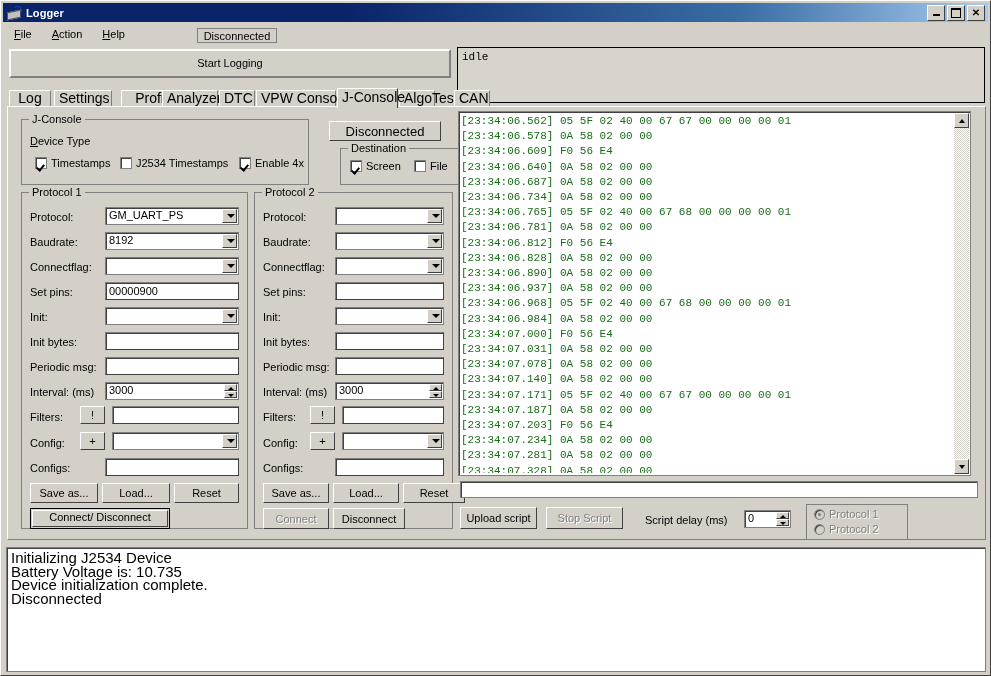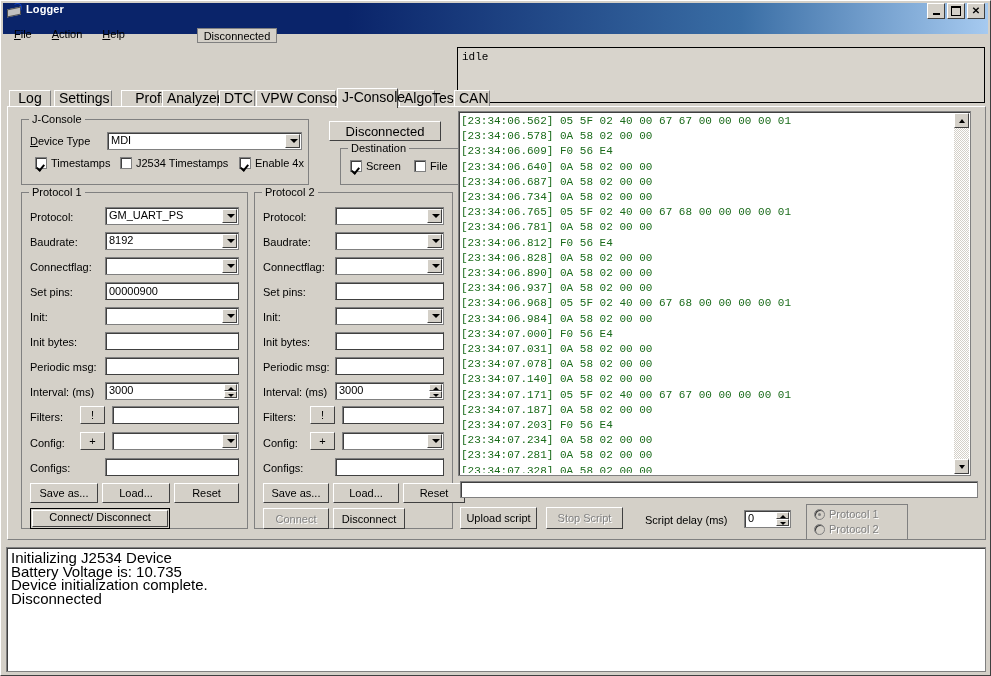--- a/index.html
+++ b/index.html
@@ -15,23 +15,23 @@
   .win{
     position:absolute;left:0;top:0;width:991px;height:676px;
     background:#d4d0c8;
     border:2px solid #d4d0c8;
     box-sizing:border-box;
     border-top:1px solid #fff;border-left:1px solid #fff;
     border-right:1px solid #404040;border-bottom:1px solid #404040;
   }
   
   .titlebar{
-    position:absolute;left:2px;top:2px;width:985px;height:31px;
+    position:absolute;left:2px;top:2px;width:985px;height:19px;
     background:linear-gradient(to right,#0a246a 0%,#0a246a 35%,#3a6ea5 75%,#a6caf0 100%);
-    display:flex;align-items:flex-start;
+    display:flex;align-items:center;
   }
   .title-icon{
     width:16px;height:14px;margin-left:3px;margin-right:4px;position:relative;flex:none;
   }
   .title-icon .body{
     position:absolute;left:1px;top:5px;width:12px;height:6px;background:#c0c0c0;
     border:1px solid #505050;transform:skewY(-12deg);
   }
   .title-icon .wave{
     position:absolute;left:7px;top:0px;width:7px;height:7px;
@@ -265,44 +265,41 @@
     </div>
   </div>
 
   <div class="menubar">
     <div class="menu-item"><u>F</u>ile</div>
     <div class="menu-item"><u>A</u>ction</div>
     <div class="menu-item"><u>H</u>elp</div>
   </div>
   <div class="status-chip">Disconnected</div>
 
+  <div class="start-btn">Start Logging</div>
 
   <div class="idle-box">idle</div>
 
   <div class="tabstrip">
     <div class="tab" style="left:0px;width:42px;">Log</div>
     <div class="tab" style="left:45px;width:58px;">Settings</div>
     <div class="tab" style="left:112px;width:68px;">Profile</div>
     <div class="tab" style="left:153px;width:56px;">Analyzer</div>
     <div class="tab" style="left:210px;width:36px;">DTC</div>
     <div class="tab" style="left:247px;width:80px;">VPW Console</div>
     <div class="tab active" style="left:328px;width:61px;">J-Console</div>
     <div class="tab" style="left:390px;width:36px;">AlgoTest</div>
     <div class="tab" style="left:445px;width:36px;">CAN</div>
   </div>
 
   <div class="content">
 
     <div class="group" style="left:13px;top:12px;width:286px;height:64px;">
       <span class="group-label">J-Console</span>
       <span class="lbl" style="left:8px;top:15px;"><u>D</u>evice Type</span>
-      <div class="combo" style="left:85px;top:12px;width:195px;height:18px;">
-        <span>MDI</span>
-        <div class="arrowbtn"></div>
-      </div>
       <div class="chk" style="left:13px;top:37px;">
         <span class="box on"></span>
         <span>Timestamps</span>
       </div>
       <div class="chk" style="left:98px;top:37px;">
         <span class="box"></span>
         <span>J2534 Timestamps</span>
       </div>
       <div class="chk" style="left:217px;top:37px;">
         <span class="box on"></span>

